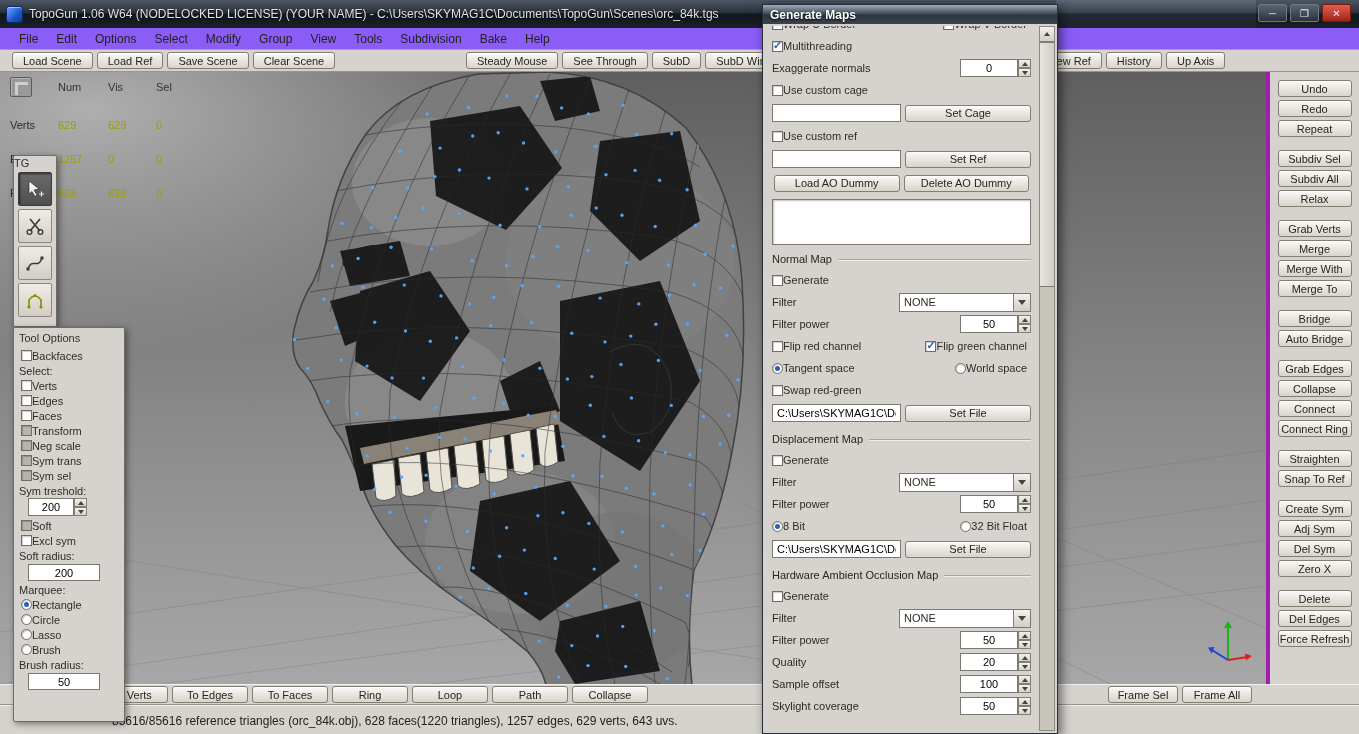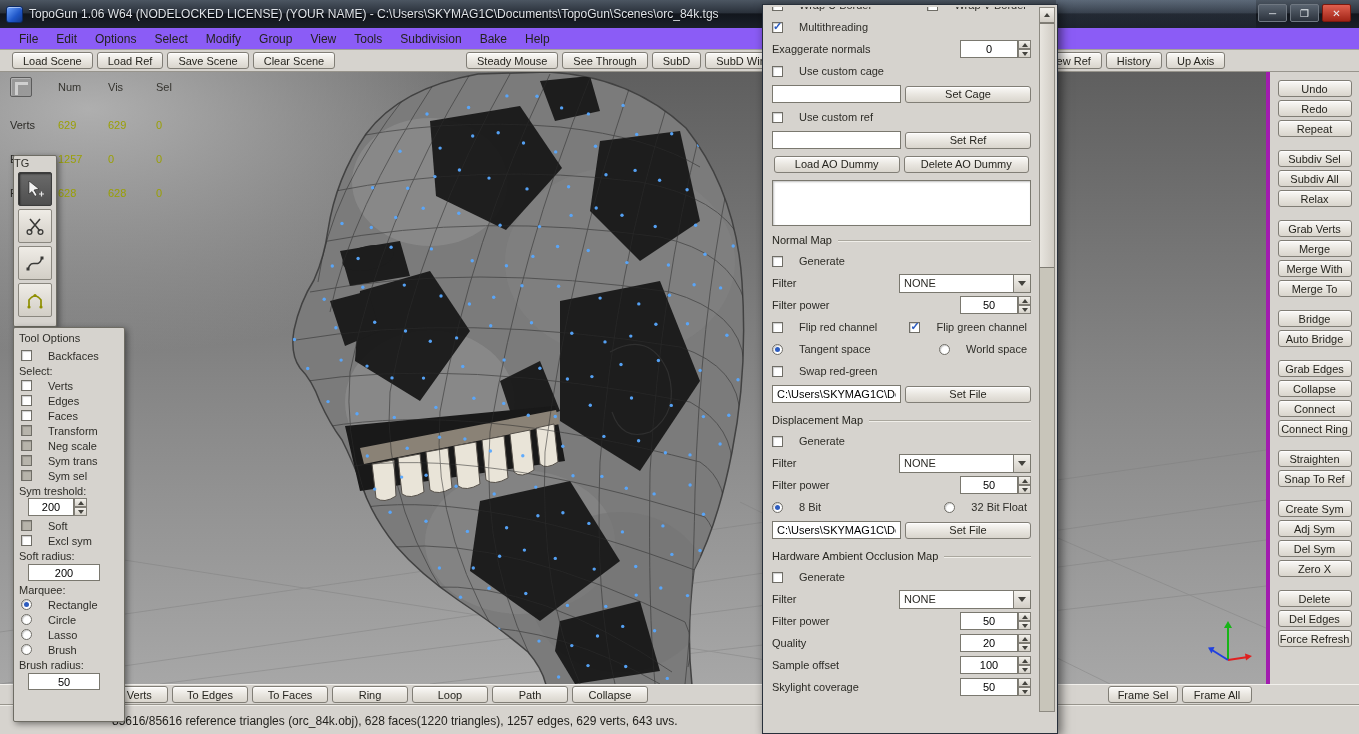--- a/index.html
+++ b/index.html
@@ -58,21 +58,21 @@
   .tool-btn { width:34px; height:34px; margin:3px auto 0 auto; display:flex; align-items:center; justify-content:center;
     background: linear-gradient(180deg,#efece6,#d2cec6); border:1px solid #8a877f; border-radius:2px; }
   .tool-btn.active { background: linear-gradient(180deg,#6a6a6a,#4f4f4f); border-color:#3c3c3c;
     box-shadow: inset 1px 1px 2px rgba(0,0,0,.6); }
 
   
   .tool-options { position:absolute; left:13px; top:327px; width:112px; height:395px; background:#d6d3ce;
     border:1px solid #6e6c64; box-shadow: 2px 2px 6px rgba(0,0,0,.45); border-radius:2px; padding:2px 0; }
   .to-title { font-size:11px; color:#2e2d28; padding:2px 0 4px 5px; }
   .to-label { height:15px; display:flex; align-items:center; padding-left:5px; color:#2e2d28; }
-  .cbg, .rbg { display:flex; align-items:center; gap:16px; height:15px; padding-left:7px; color:#2e2d28; }
+  .cbg, .rbg { display:flex; align-items:center; gap:0; height:15px; padding-left:7px; color:#2e2d28; }
   .cb { width:11px; height:11px; background:#fff; border:1px solid #6f6d66; position:relative; flex:0 0 auto;
     box-shadow: inset 1px 1px 1px rgba(0,0,0,.2); }
   .cb.dim { background:#b7b4ab; }
   .cb.checked::after { content:"✓"; position:absolute; left:0px; top:-3px; font-size:11px; font-weight:bold; color:#2d5cbf; }
   .radio { width:11px; height:11px; border-radius:50%; background:#fff; border:1px solid #6f6d66; position:relative; flex:0 0 auto;
     box-shadow: inset 1px 1px 1px rgba(0,0,0,.2); }
   .radio.sel::after { content:""; position:absolute; left:2px; top:2px; width:5px; height:5px; border-radius:50%; background:#2d5cbf; }
   .spin { display:flex; align-items:stretch; height:18px; }
   .spin input { width:46px; height:18px; border:1px solid #7a786f; background:#fff; font-size:11px; text-align:center;
     font-family:"Liberation Sans",sans-serif; }
@@ -745,20 +745,23 @@
       </label>
     <label class="rbg">
         <span class="radio"></span>
         <span>Brush</span>
       </label>
     <div class="to-label">Brush radius:</div>
     <input class="to-input" value="50" style="">
   </div>
 
   <div class="dialog">
+    <div class="dlg-title">
+      <span>Generate Maps</span>
+    </div>
     <div class="dlg-body">
       <div class="dlg-content">
 
         <div class="row split clipped-row">
           <label class="cbg" style="padding-left:0">
               <span class="cb"></span>
               <span>Wrap U Border</span>
             </label>
           <label class="cbg" style="padding-left:0">
               <span class="cb"></span>

